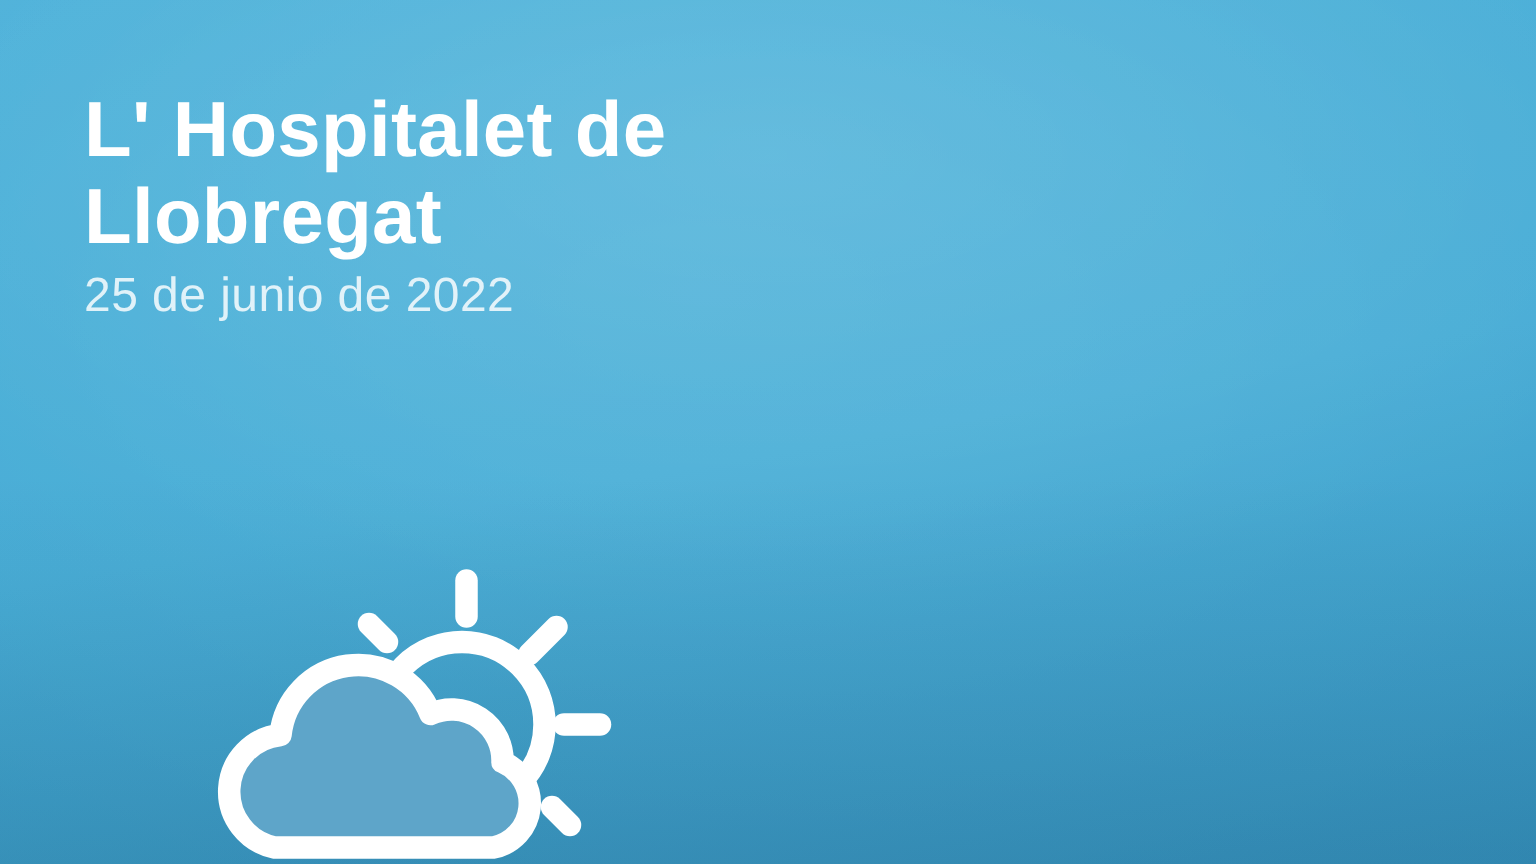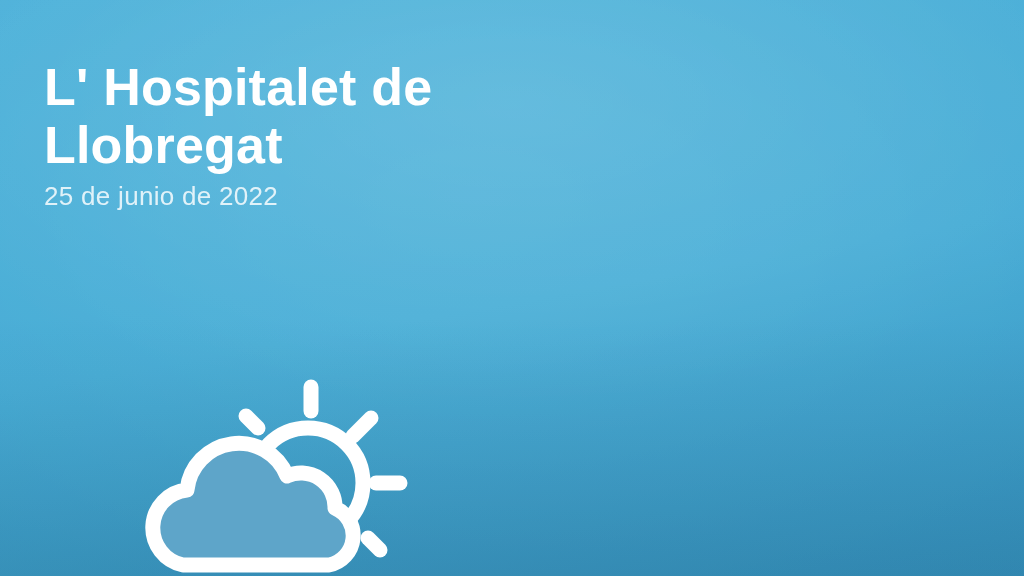--- a/index.html
+++ b/index.html
@@ -29,37 +29,37 @@
     pointer-events: none;
     background:
       radial-gradient(ellipse 120% 95% at 50% 18%, rgba(255,255,255,0.10) 0%, rgba(255,255,255,0.0) 55%),
       linear-gradient(to bottom, rgba(0,0,0,0) 55%, rgba(22,70,97,0.17) 100%);
   }
   #card > * { position: relative; z-index: 2; }
 
   
   .header {
     position: absolute;
-    left: 44px;
+    left: 56px;
     top: 58px;
     width: 620px;
   }
   .city-title {
     margin: 0;
     color: #ffffff;
     font-size: 52px;
     line-height: 58px;
     font-weight: bold;
     letter-spacing: 0.2px;
     white-space: pre-wrap;
   }
   .date-line {
     margin: 7px 0 4px 0;
     color: rgba(255,255,255,0.82);
-    font-size: 26px;
+    font-size: 32px;
     line-height: 30px;
     font-weight: normal;
     letter-spacing: 0.3px;
   }
 
   
   .icon-wrap {
     position: absolute;
     left: 138px;
     top: 216px;

